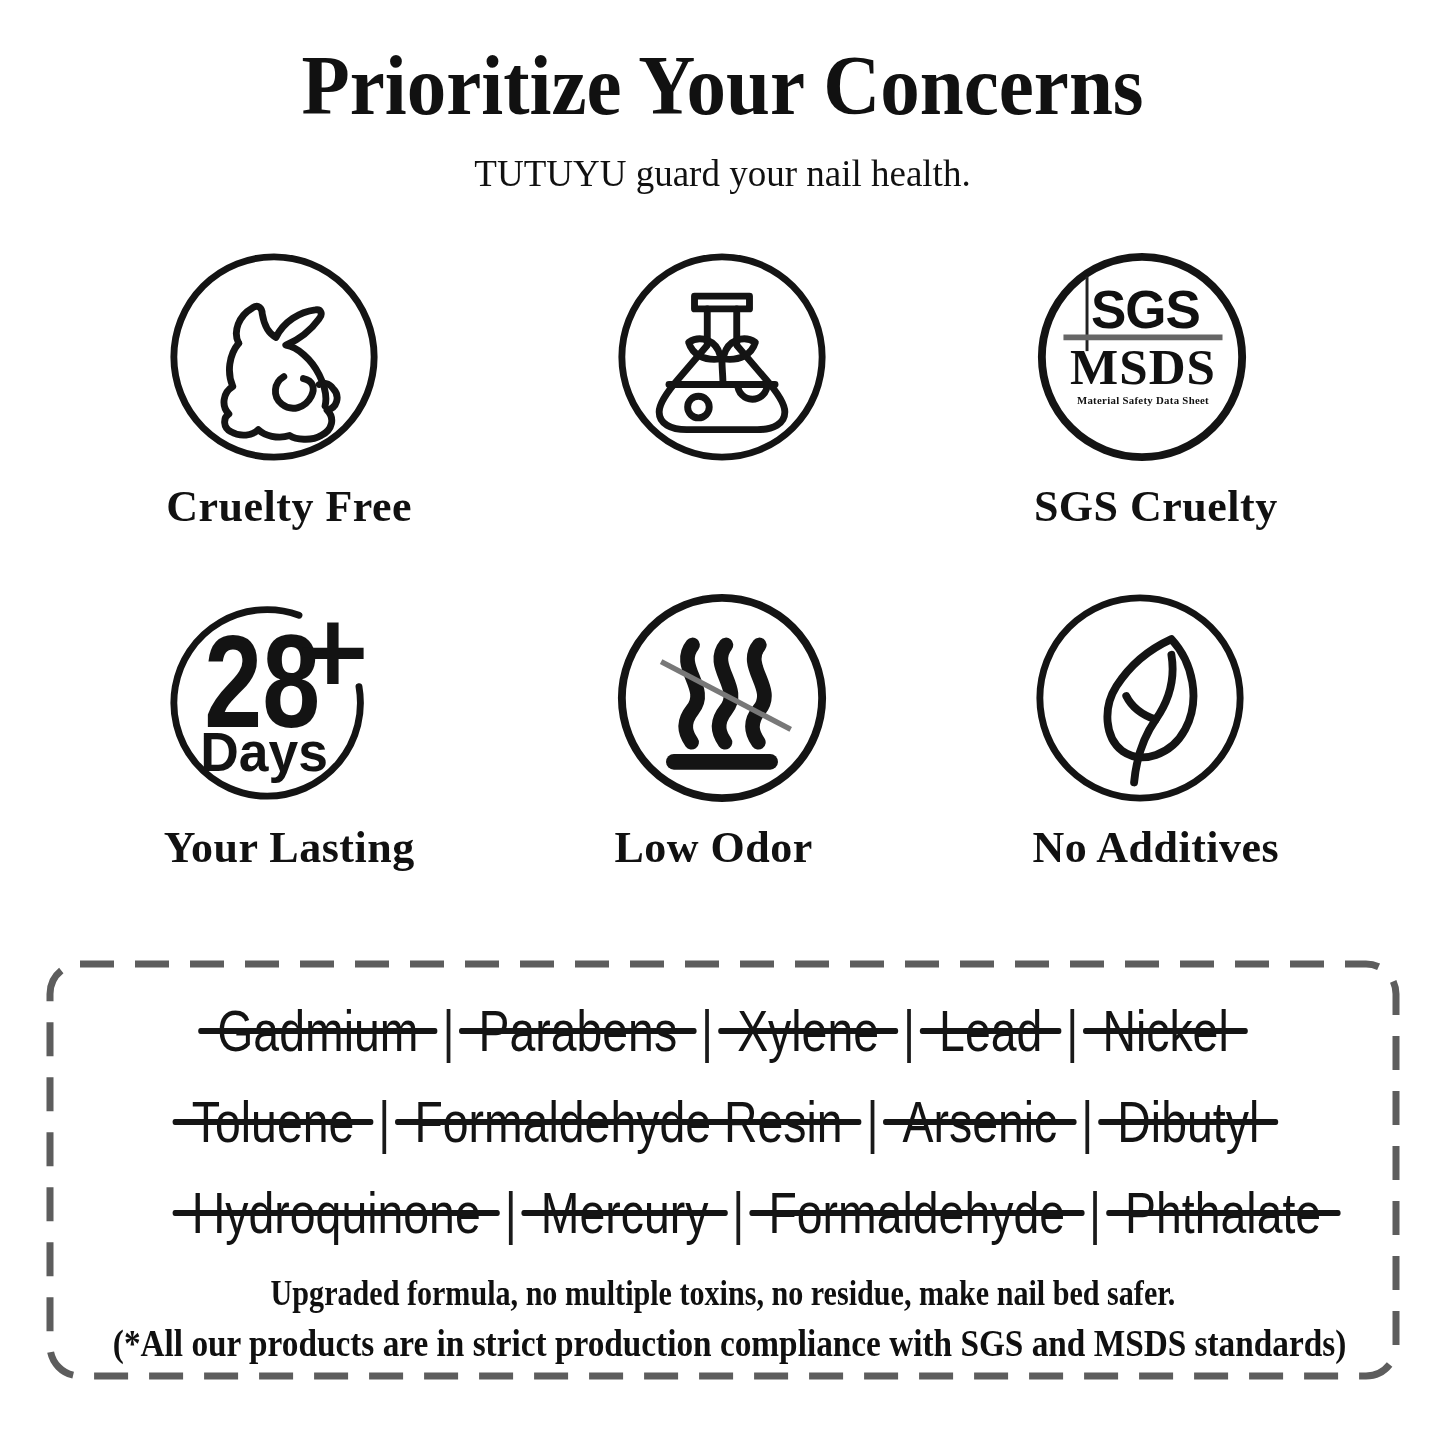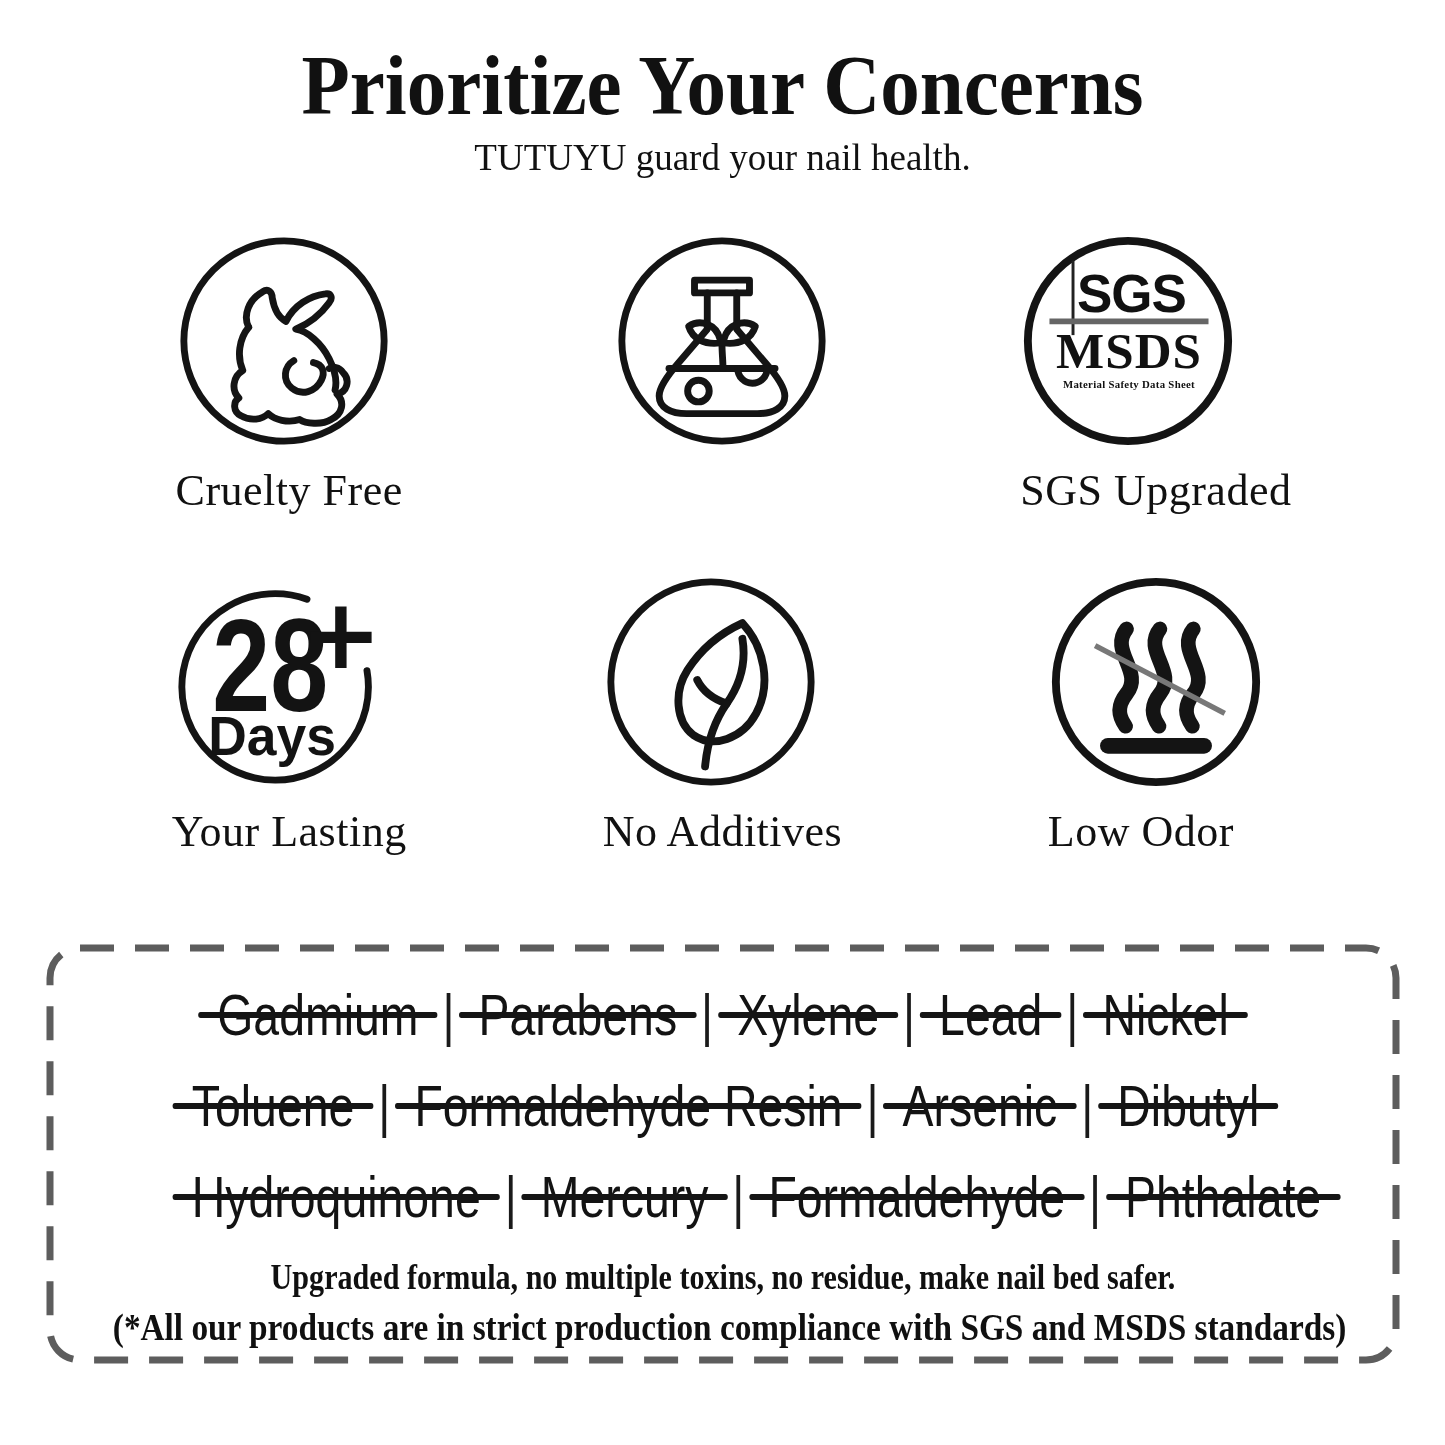--- a/index.html
+++ b/index.html
@@ -9,31 +9,31 @@
     font-family:"Liberation Serif", serif;
     overflow:hidden;
   }
   .page { width:1445px; height:1120px; padding-top:44px; box-sizing:border-box; }
 
   
   .title {
     text-align:center; font-size:84px; font-weight:700; line-height:1.0;
     transform:scaleX(0.94); transform-origin:center; letter-spacing:0px;
   }
-  .subtitle { text-align:center; font-size:37px; margin-top:8px; }
+  .subtitle { text-align:center; font-size:37px; margin-top:24px; }
 
   
   .features {
     width:1300px; margin:54px auto 0;
     display:grid; grid-template-columns:1fr 1fr 1fr;
     row-gap:58px; justify-items:center;
   }
   .feature { display:flex; flex-direction:column; align-items:flex-start; }
   .feature svg { display:block; }
-  .feature .label { margin-top:16px; font-size:44px; font-weight:400; letter-spacing:0.5px; white-space:nowrap; }
+  .feature .label { margin-top:16px; font-size:44px; font-weight:700; letter-spacing:0.5px; white-space:nowrap; }
 
   
   .banned-box { position:relative; width:1356px; height:422px; margin:86px auto 0; }
   .banned-border { position:absolute; left:0; top:0; }
   .banned-content { position:relative; padding-top:26px; }
   .chem-row {
     text-align:center; white-space:nowrap;
     font-family:"Liberation Sans","DejaVu Sans",sans-serif;
     font-size:58px; font-weight:400; color:#131313;
     height:91px; line-height:91px;
@@ -92,57 +92,57 @@
 
     <div class="feature">
       <svg width="216" height="216" viewBox="0 0 220 220">
         <circle cx="110" cy="110" r="102" fill="none" stroke="#141414" stroke-width="8"></circle>
         <line x1="54" y1="28" x2="54" y2="104" stroke="#222222" stroke-width="3"></line>
         <line x1="30" y1="90" x2="192" y2="90" stroke="#666666" stroke-width="6"></line>
         <text x="58" y="80" font-family="Liberation Sans, sans-serif" font-size="54" font-weight="700" fill="#111111" letter-spacing="-1">SGS</text>
         <text x="111" y="138" text-anchor="middle" font-family="Liberation Serif, serif" font-size="52" font-weight="700" fill="#111111" letter-spacing="1">MSDS</text>
         <text x="111" y="158" text-anchor="middle" font-family="Liberation Serif, serif" font-size="11" font-weight="700" fill="#111111" letter-spacing="0.3">Material Safety Data Sheet</text>
       </svg>
-      <div class="label">SGS Upgraded</div>
+      <div class="label">SGS Cruelty</div>
     </div>
 
     <div class="feature">
       <svg width="216" height="216" viewBox="0 0 220 220">
         <path d="M 137.5,25.7 A 95,95 0 1 0 198.6,98.5" fill="none" stroke="#141414" stroke-width="7" stroke-linecap="round"></path>
         <text x="100" y="140" text-anchor="middle" font-family="Liberation Sans, sans-serif" font-size="135" font-weight="700" fill="#131313" textLength="118" lengthAdjust="spacingAndGlyphs">28</text>
         <text x="172" y="96" text-anchor="middle" font-family="DejaVu Sans, sans-serif" font-size="100" font-weight="700" fill="#131313">+</text>
         <text x="102" y="184" text-anchor="middle" font-family="Liberation Sans, sans-serif" font-size="56" font-weight="700" fill="#131313" textLength="130" lengthAdjust="spacingAndGlyphs">Days</text>
       </svg>
       <div class="label">Your Lasting</div>
     </div>
 
     <div class="feature">
       <svg width="216" height="216" viewBox="0 0 220 220">
-        <circle cx="110" cy="110" r="102" fill="none" stroke="#141414" stroke-width="7"></circle>
-        <g fill="none" stroke="#141414" stroke-width="8" stroke-linecap="round" stroke-linejoin="round">
-          <path d="M 142,50 C 164,74 172,112 156,142 C 142,168 112,178 92,164 C 74,150 72,120 86,98 C 100,76 120,60 142,50 Z"></path>
-          <path d="M 104,196 C 106,174 112,152 126,132 C 140,112 146,90 142,66"></path>
-          <path d="M 126,132 C 114,128 102,120 96,108"></path>
-        </g>
-      </svg>
-      <div class="label">No Additives</div>
-    </div>
-
-    <div class="feature">
-      <svg width="216" height="216" viewBox="0 0 220 220">
         <circle cx="110" cy="110" r="102" fill="none" stroke="#141414" stroke-width="8"></circle>
         <g fill="none" stroke="#141414" stroke-width="15" stroke-linecap="round">
           <path d="M 80,56 C 62,78 98,100 80,122 C 68,137 74,148 79,155"></path>
           <path d="M 114,56 C 96,78 132,100 114,122 C 102,137 108,148 113,155"></path>
           <path d="M 148,56 C 130,78 166,100 148,122 C 136,137 142,148 147,155"></path>
         </g>
         <line x1="61" y1="175" x2="159" y2="175" stroke="#141414" stroke-width="16" stroke-linecap="round"></line>
         <line x1="48" y1="73" x2="180" y2="142" stroke="#787878" stroke-width="5.5"></line>
       </svg>
       <div class="label">Low Odor</div>
+    </div>
+
+    <div class="feature">
+      <svg width="216" height="216" viewBox="0 0 220 220">
+        <circle cx="110" cy="110" r="102" fill="none" stroke="#141414" stroke-width="7"></circle>
+        <g fill="none" stroke="#141414" stroke-width="8" stroke-linecap="round" stroke-linejoin="round">
+          <path d="M 142,50 C 164,74 172,112 156,142 C 142,168 112,178 92,164 C 74,150 72,120 86,98 C 100,76 120,60 142,50 Z"></path>
+          <path d="M 104,196 C 106,174 112,152 126,132 C 140,112 146,90 142,66"></path>
+          <path d="M 126,132 C 114,128 102,120 96,108"></path>
+        </g>
+      </svg>
+      <div class="label">No Additives</div>
     </div>
 
   </div>
 
   <div class="banned-box">
     <svg class="banned-border" width="1356" height="422" viewBox="0 0 1356 422">
       <rect x="5" y="5" width="1346" height="412" rx="30" ry="30" fill="none" stroke="#5d5d5d" stroke-width="7" stroke-dasharray="34 21"></rect>
     </svg>
     <div class="banned-content">
 

